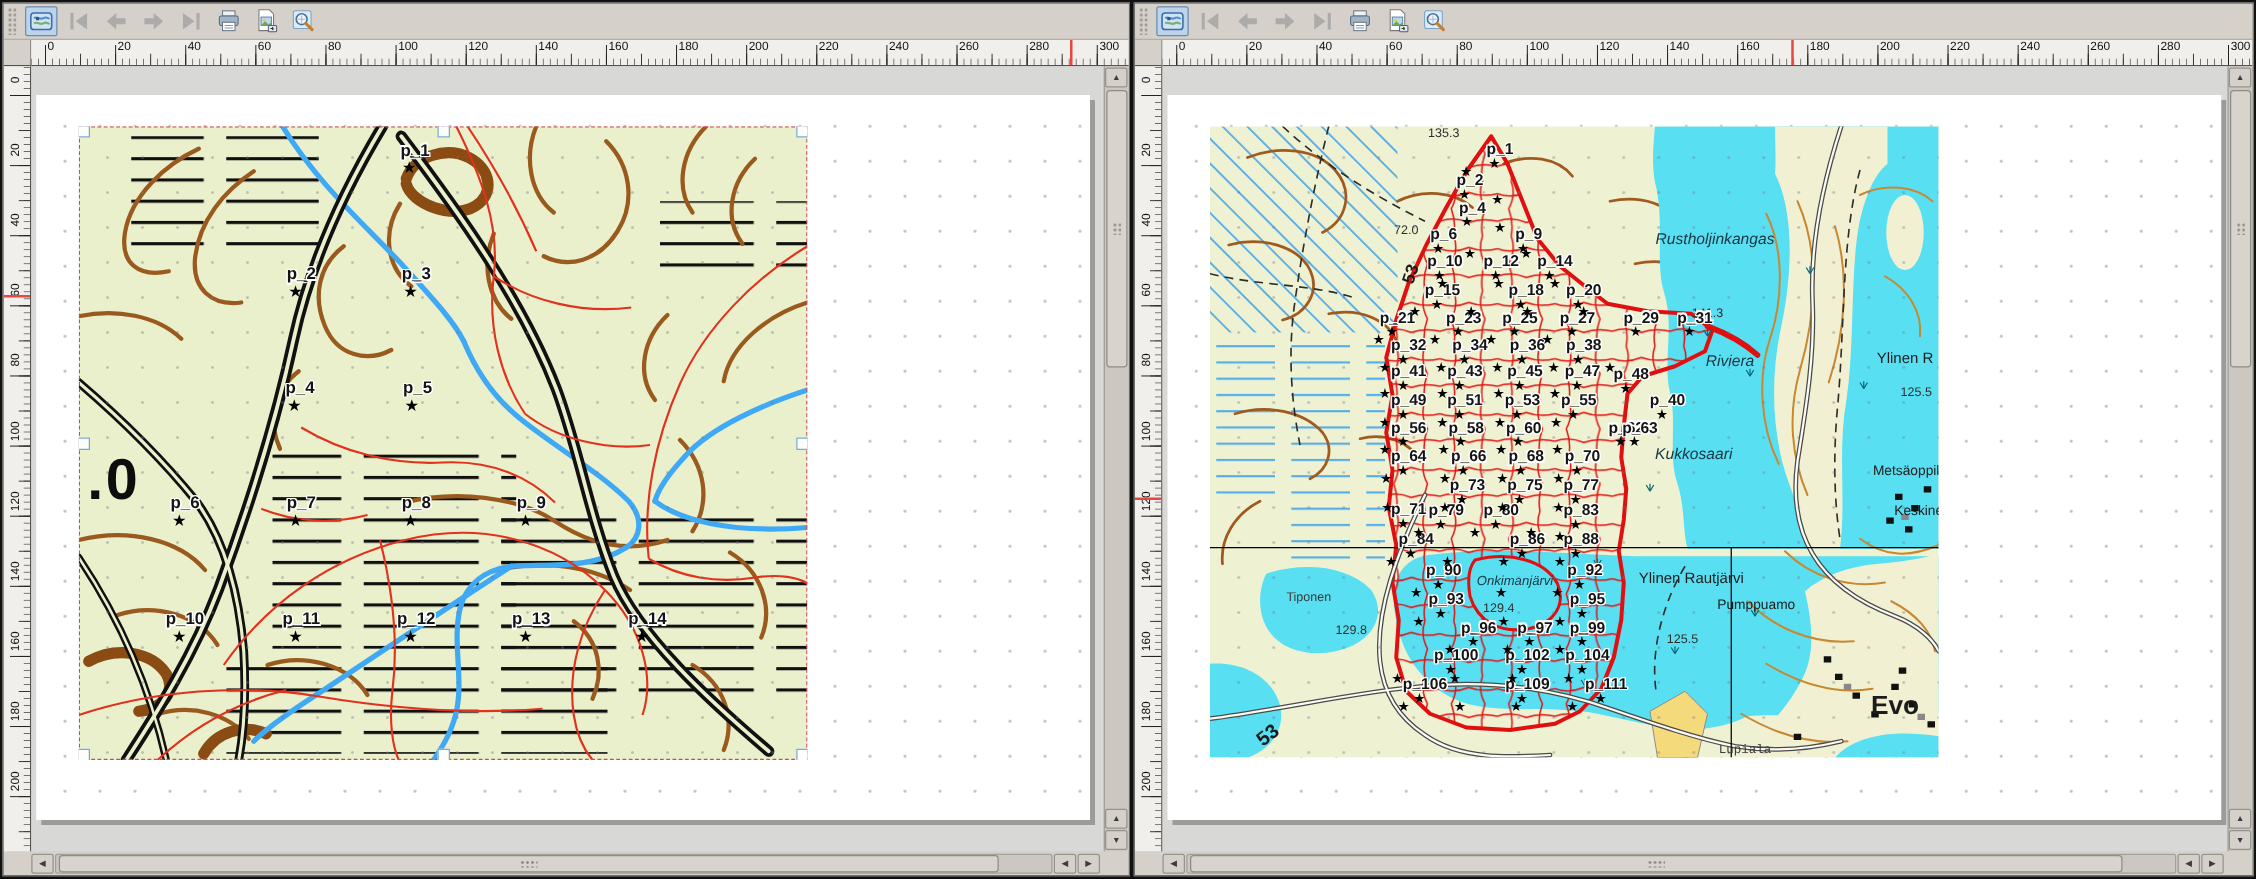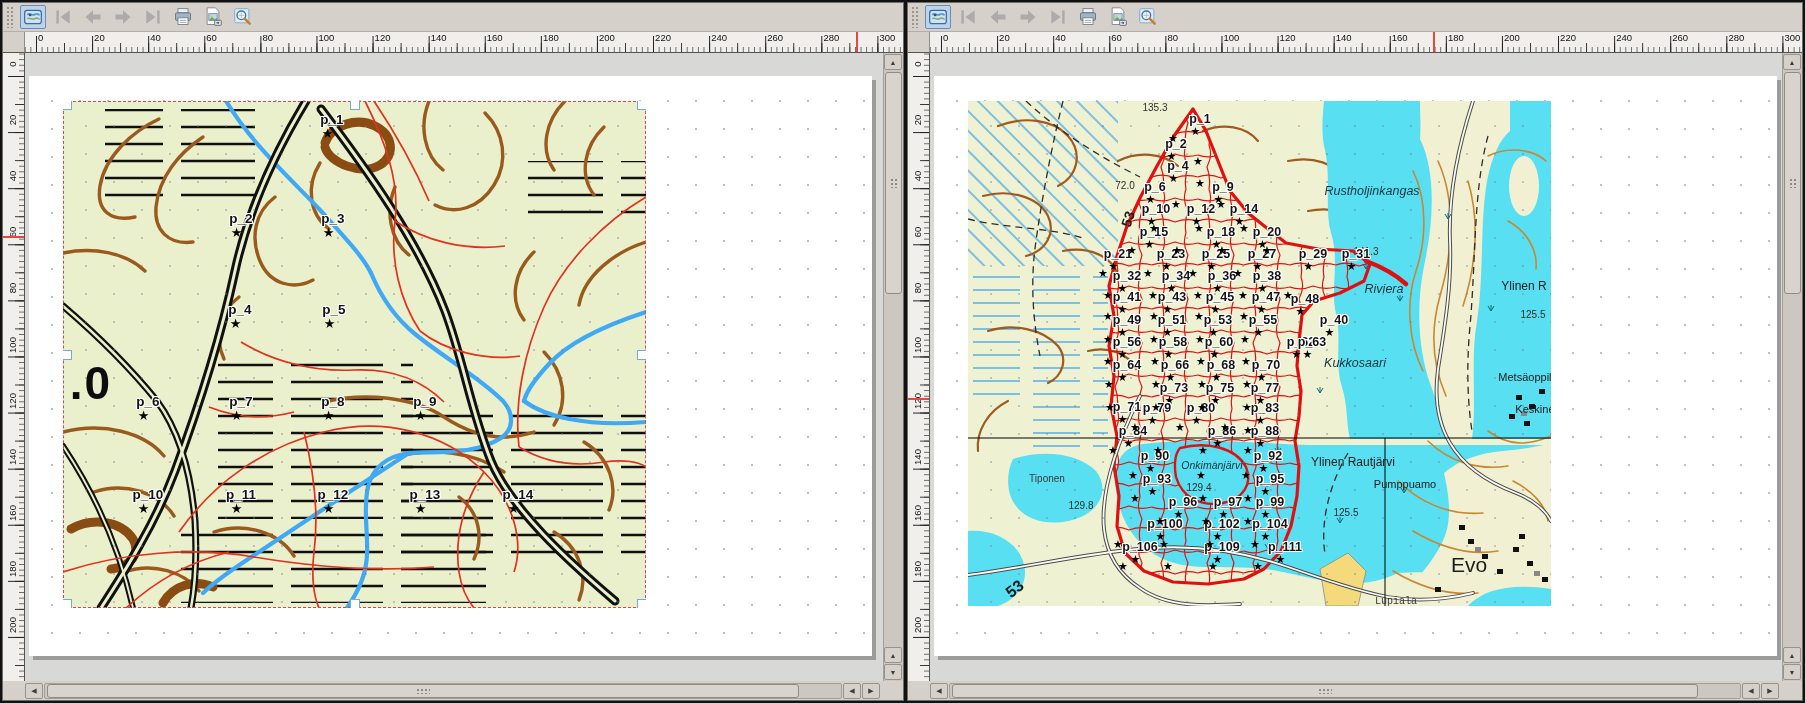--- a/index.html
+++ b/index.html
@@ -72,21 +72,21 @@
   .xstar { position:absolute; color:#000; font-size:11px; transform:translate(-50%,-50%); line-height:1; }
 
   .lbl { position:absolute; transform:translate(-50%,-50%); white-space:nowrap; color:#1c1c1c; }
   .elev { font-size:10px; color:#2e2e2e; }
   .elev-huge { font-size:46px; font-weight:bold; color:#0d0d0d; letter-spacing:2px; }
   .rot { transform:translate(-50%,-50%) rotate(-72deg); font-size:14px; font-weight:bold; }
   .rot2 { transform:translate(-50%,-50%) rotate(-38deg); font-size:16px; font-weight:bold; }
   .place { font-size:11px; }
   .place-sm { font-size:10px; color:#3a3a3a; }
   .place-big { font-size:12px; }
-  .place-evo { font-size:21px; font-weight:normal; }
+  .place-evo { font-size:21px; font-weight:bold;margin-left:47px; }
   .water-italic { font-style:italic; font-size:12.5px; color:#173541; }
   .water-italic-sm { font-style:italic; font-size:10.5px; color:#173541; }
 
   
   .vsb { position:relative; width:20px; background:#ccc8c1; border-left:1px solid #a3a09a; flex:0 0 auto; }
   .sb-btn { width:18px; height:16px; background:#d5d1ca; border:1px solid #96938d; border-radius:2px;
     display:flex; align-items:center; justify-content:center; font-size:7px; color:#3c3c3c; }
   .vsb .sb-top { position:absolute; top:1px; left:0; }
   .vsb .sb-b1 { position:absolute; bottom:18px; left:0; }
   .vsb .sb-b2 { position:absolute; bottom:1px; left:0; }

